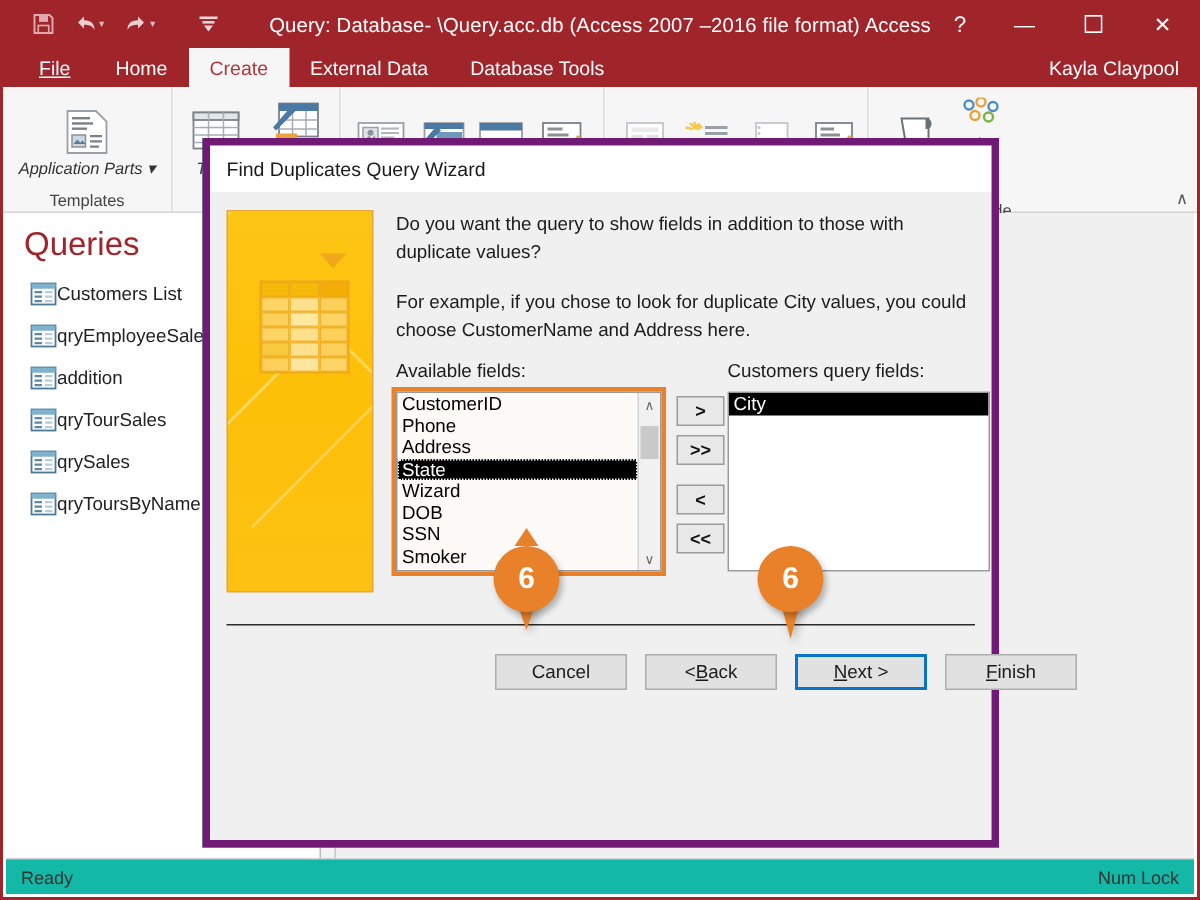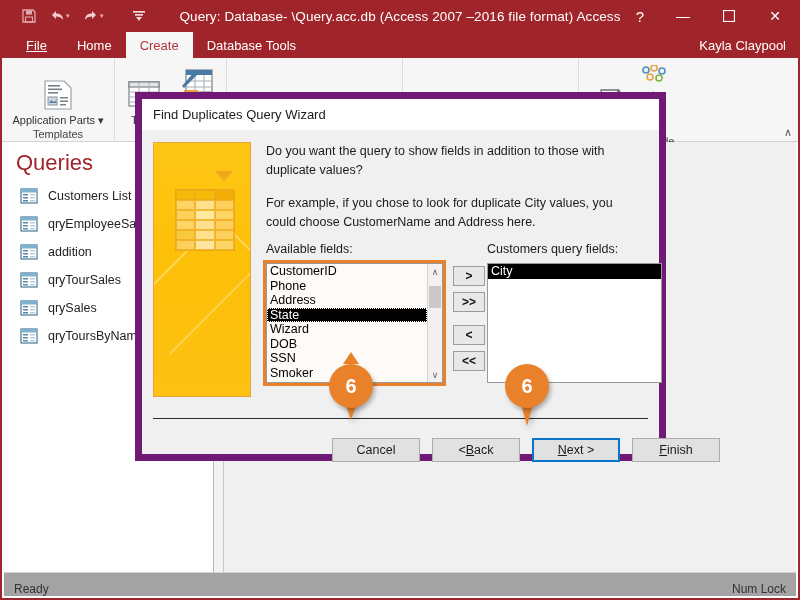--- a/index.html
+++ b/index.html
@@ -67,21 +67,21 @@
     color:#ffffff; font-size:13px;
   }
 
   
   .ribbon {
     height:84px; background:#f6f6f6; border-bottom:1px solid #d4d4d4;
     display:flex; position:relative;
   }
   .rgroup { display:flex; flex-direction:column; height:84px; position:relative; padding:0 4px; }
   .rgroup + .rgroup { border-left:1px solid #dcdcdc; }
-  .rgroup-items { flex:1; display:flex; align-items:flex-end; padding-top:5px; gap:2px; }
+  .rgroup-items { flex:1; display:flex; align-items:center; padding-top:5px; gap:2px;font-style:italic; }
   .rgroup-label { height:16px; font-size:11px; color:#444; text-align:center; line-height:16px; }
   .ritem {
     width:62px; display:flex; flex-direction:column; align-items:center; gap:2px;
     font-size:11px; color:#333; text-align:center; line-height:12px;
   }
   .ritem.small { width:34px; }
   .ritem-label { font-size:11px; color:#333; }
   .icon-box { width:34px; height:34px; display:flex; align-items:center; justify-content:center; }
   .collapse-ribbon {
     position:absolute; right:6px; bottom:2px; font-size:11px; color:#555;
@@ -89,37 +89,37 @@
 
   
   .workspace { position:absolute; left:2px; right:2px; top:142px; bottom:26px; background:#ffffff; display:flex; }
   .navpane {
     width:210px; background:#ffffff; border-right:1px solid #b9b9b9; position:relative;
     padding-top:6px;
   }
   .nav-header {
     font-size:22px; color:#a0252b; padding:2px 0 6px 12px; font-weight:normal;
   }
-  .nav-item { display:flex; align-items:center; gap:10px; height:28px; padding-left:16px; }
+  .nav-item { display:flex; align-items:center; height:28px; padding-left:16px; }
   .nav-item-label { font-size:12.5px; color:#222; white-space:nowrap; }
   .doc-area { flex:1; background:#f0f0f0; position:relative; }
   .doc-splitter { width:10px; background:#f3f3f3; border-right:1px solid #c8c8c8; }
 
   
   .statusbar {
     position:absolute; left:2px; right:2px; bottom:2px; height:24px;
-    background:#a3a3a3; border-top:1px solid #d0d0d0;
-    display:flex; align-items:flex-end; justify-content:space-between;
+    background:#14b8a6; border-top:1px solid #d0d0d0;
+    display:flex; align-items:center; justify-content:space-between;
     padding:0 10px; font-size:12px; color:#333;
   }
 
   
   .dialog {
-    position:absolute; left:133px; top:92px; width:531px; height:369px;
-    background:#0f766e; border:7px solid #701a75;
+    position:absolute; left:133px; top:92px; width:531px; height:473px;
+    background:#0f766e; border:5px solid #701a75;
     box-shadow:0 0 0 0 rgba(0,0,0,0);
     z-index:50;
   }
   .dlg-title {
     height:31px; background:#ffffff; display:flex; align-items:center;
     padding-left:11px; font-size:13px; color:#1b1b1b;
   }
   .dlg-body {
     position:absolute; left:0; right:0; top:31px; bottom:0;
     background:#f0f0f0;
@@ -284,20 +284,21 @@
           </svg>
         </div>
       <div class="win-btn">✕</div>
     </div>
   </div>
 
   <div class="tabbar">
     <div class="tab file">File</div>
     <div class="tab">Home</div>
     <div class="tab active">Create</div>
+    <div class="tab">External Data</div>
     <div class="tab">Database Tools</div>
     <div class="username">Kayla Claypool</div>
   </div>
 
   <div class="ribbon">
 
     <div class="rgroup" style="width:112px;">
       <div class="rgroup-items">
         <div class="ritem" style="width:104px;">
           <div class="icon-box">

